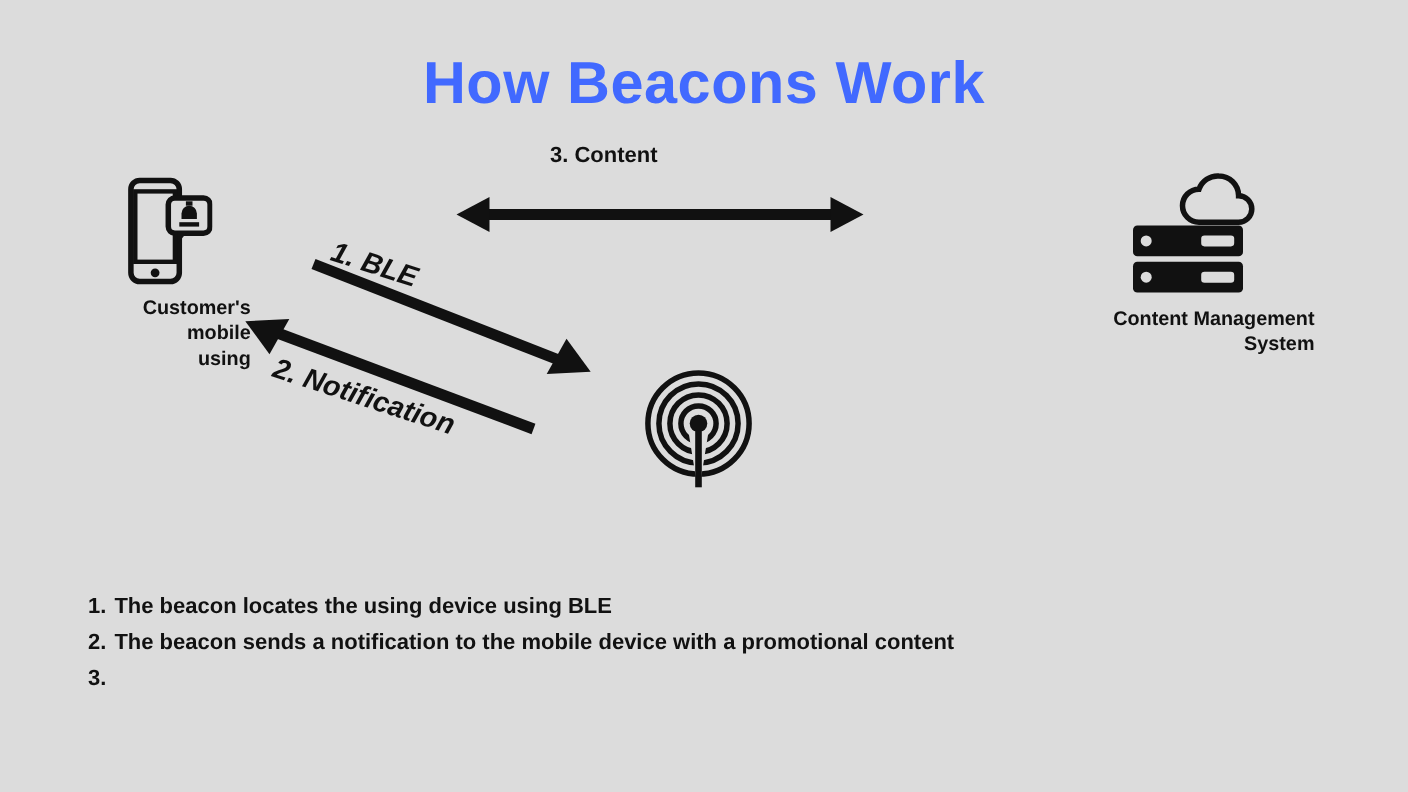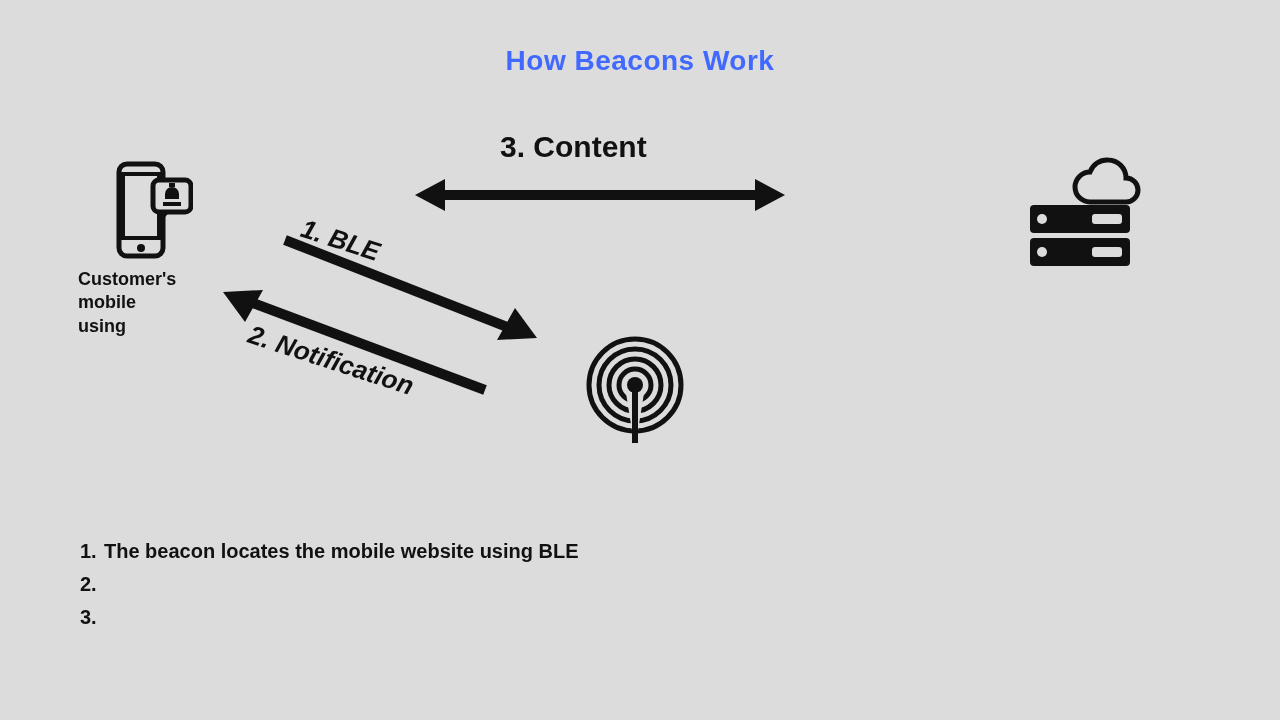--- a/index.html
+++ b/index.html
@@ -9,48 +9,48 @@
     background: #dcdcdc;
     font-family: "Segoe UI", Arial, sans-serif;
     position: relative;
     overflow: hidden;
   }
   .title {
     position: absolute;
     top: 45px;
     width: 100%;
     text-align: center;
-    font-size: 28px;
+    font-size: 54px;
     font-weight: 800;
     color: #4169ff;
     letter-spacing: 0.5px;
   }
   .node {
     position: absolute;
-    text-align: left;
+    text-align: right;
   }
   .node-label {
     font-weight: 700;
     font-size: 18px;
     color: #111;
     margin-top: 8px;
     line-height: 1.3;
   }
   .mobile { left: 78px; top: 160px; width: 150px; }
   .beacon { left: 545px; top: 335px; width: 180px; }
   .cms { left: 975px; top: 150px; width: 220px; }
 
   .arrow-label {
     position: absolute;
     font-weight: 700;
     font-size: 26px;
     color: #111;
     font-style: italic;
   }
-  .lbl-content { left: 500px; top: 130px; font-size: 30px; font-weight: 800; font-style: normal; }
+  .lbl-content { left: 500px; top: 130px; font-size: 20px; font-weight: 800; font-style: normal; }
   .lbl-ble { left: 300px; top: 225px; transform: rotate(18deg); }
   .lbl-notif { left: 245px; top: 345px; transform: rotate(18deg); }
 
   .explain {
     position: absolute;
     left: 80px;
     top: 535px;
     width: 1100px;
     font-size: 20px;
     font-weight: 700;
@@ -101,20 +101,24 @@
 
     <path d="M88 10 a18 18 0 0 1 18 18 a12 12 0 0 1 12 12 a12 12 0 0 1 -12 12 h-36 a15 15 0 0 1 0 -30 a18 18 0 0 1 18 -12 Z" fill="none" stroke="#111" stroke-width="5"></path>
 
     <rect x="10" y="55" width="100" height="28" rx="4" fill="#111"></rect>
     <rect x="10" y="88" width="100" height="28" rx="4" fill="#111"></rect>
     <circle cx="22" cy="69" r="5" fill="#dcdcdc"></circle>
     <circle cx="22" cy="102" r="5" fill="#dcdcdc"></circle>
     <rect x="72" y="64" width="30" height="10" rx="3" fill="#dcdcdc"></rect>
     <rect x="72" y="97" width="30" height="10" rx="3" fill="#dcdcdc"></rect>
   </svg>
+  <div class="node-label">
+    <span>Content Management</span><br>
+    <span>System</span>
+  </div>
 </div>
 
 <svg class="arrow" style="left:415px; top:175px;" width="370" height="40" viewBox="0 0 370 40">
   <line x1="20" y1="20" x2="350" y2="20" stroke="#111" stroke-width="10"></line>
   <polygon points="0,20 30,4 30,36" fill="#111"></polygon>
   <polygon points="370,20 340,4 340,36" fill="#111"></polygon>
 </svg>
 <div class="arrow-label lbl-content">3. Content</div>
 
 <svg class="arrow" style="left:275px; top:230px;" width="270" height="120" viewBox="0 0 270 120">
@@ -125,21 +129,22 @@
 
 <svg class="arrow" style="left:215px; top:280px;" width="280" height="120" viewBox="0 0 280 120">
   <line x1="30" y1="20" x2="270" y2="110" stroke="#111" stroke-width="10"></line>
   <polygon points="8,12 48,10 30,42" fill="#111"></polygon>
 </svg>
 <div class="arrow-label lbl-notif">2. Notification</div>
 
 <div class="explain">
   <div class="explain-row">
     <span class="explain-num">1.</span>
-    <span>The beacon locates the mobile website using BLE</span>
+    <span>The beacon locates the using device using BLE</span>
   </div>
   <div class="explain-row">
     <span class="explain-num">2.</span>
+    <span>The beacon sends a notification to the mobile device with a promotional content</span>
   </div>
   <div class="explain-row">
     <span class="explain-num">3.</span>
   </div>
 </div>
 
 </body></html>

